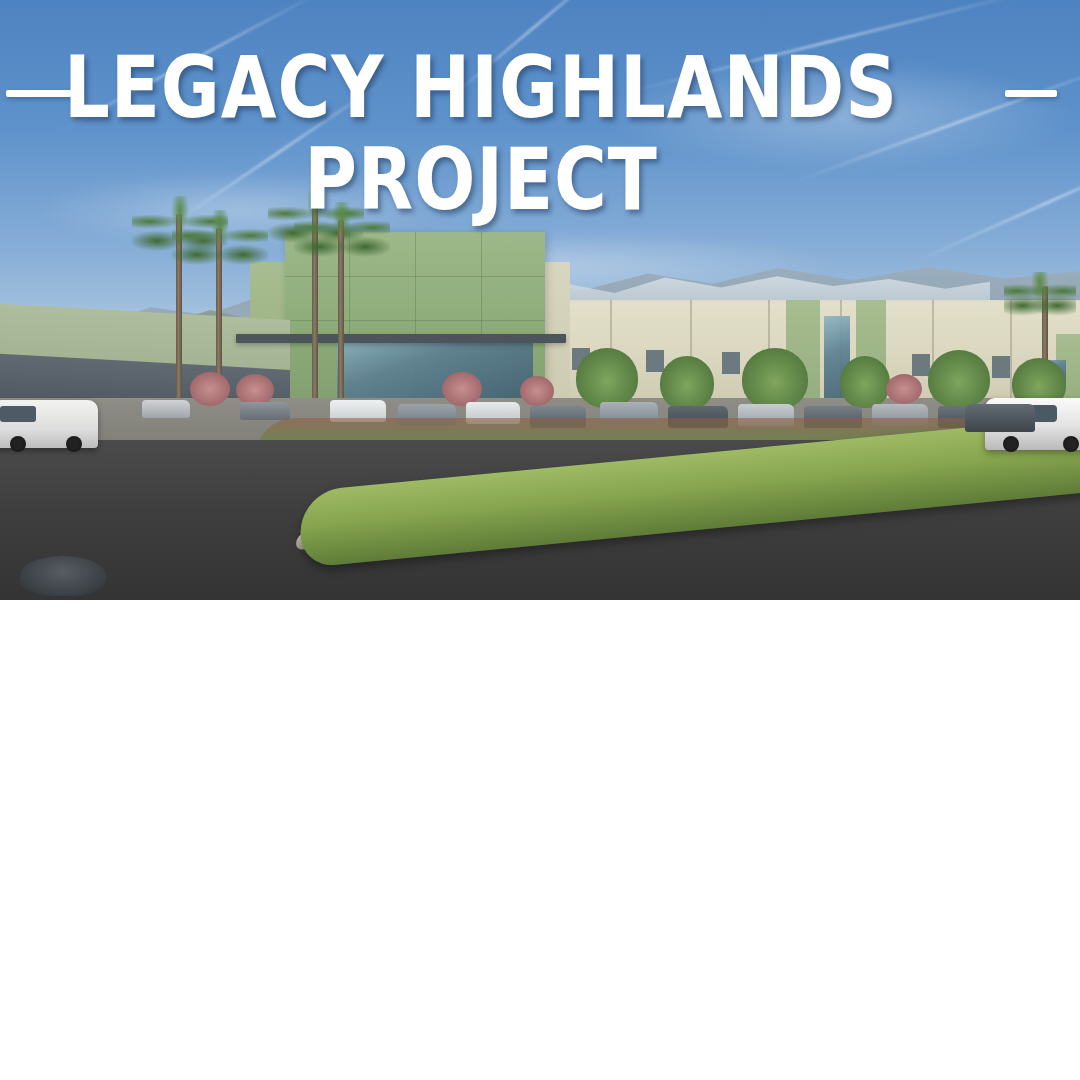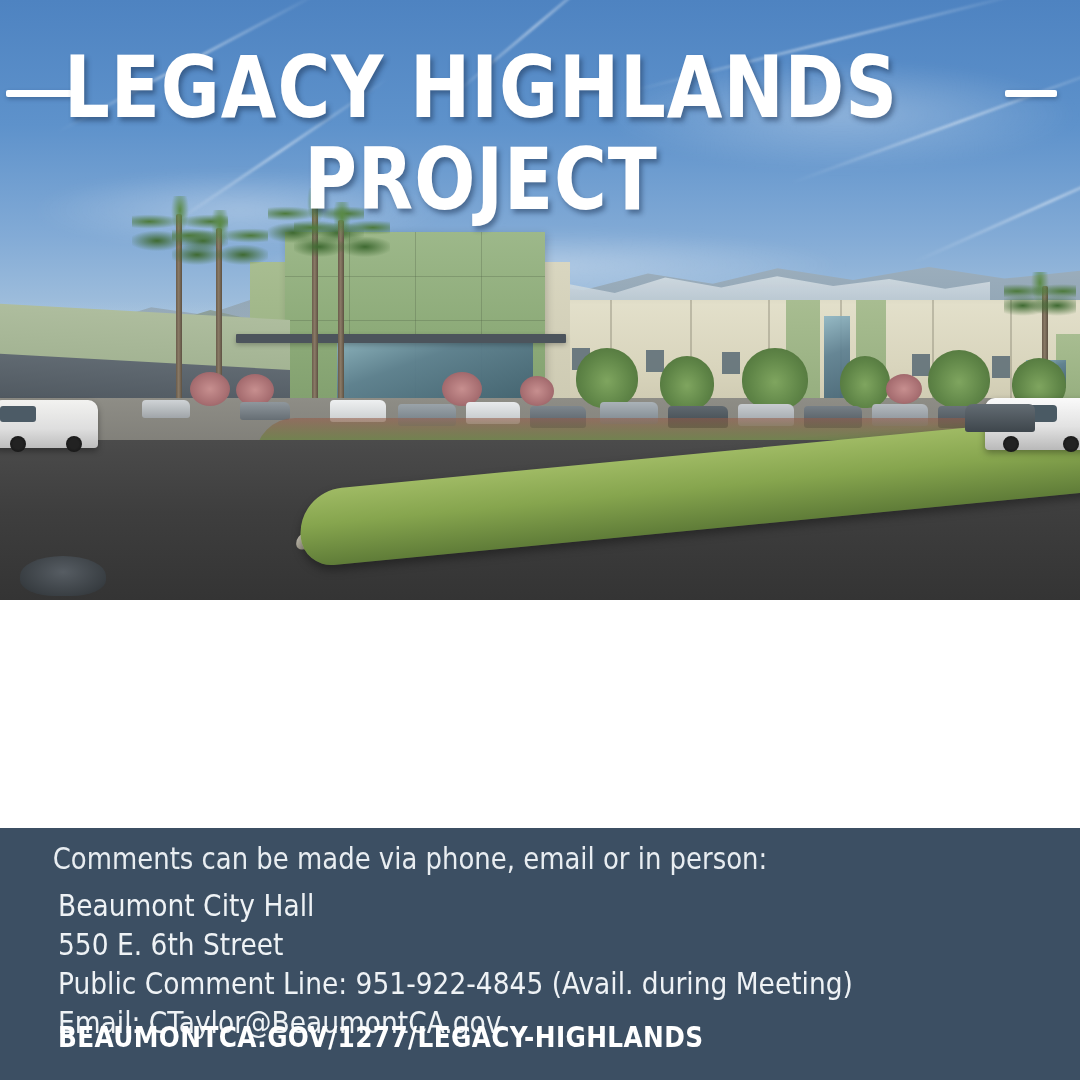--- a/index.html
+++ b/index.html
@@ -435,26 +435,16 @@
   </div>
 
   <div class="dash dash-left"></div>
   <div class="dash dash-right"></div>
   <div class="title-wrap">
     <span class="title-line">LEGACY HIGHLANDS</span>
     <span class="title-line">PROJECT</span>
   </div>
 
 
-  <div class="footer">
-    <div class="footer-intro">Comments can be made via phone, email or in person:</div>
-    <ul class="contact-list">
-      <li>Beaumont City Hall</li>
-      <li>550 E. 6th Street</li>
-      <li>Public Comment Line: 951-922-4845 (Avail. during Meeting)</li>
-      <li>Email: CTaylor@BeaumontCA.gov</li>
-    </ul>
-
-  </div>
 
   <div class="footer-url" style="z-index:7">BEAUMONTCA.GOV/1277/LEGACY-HIGHLANDS</div>
 
 </div>
 
 </body></html>

